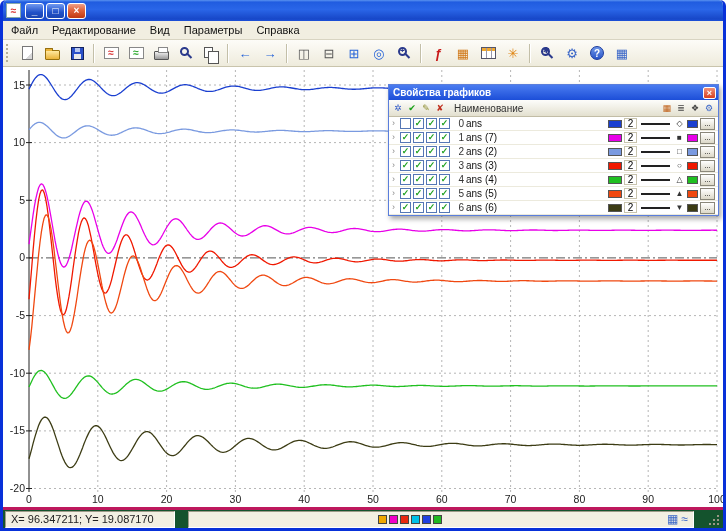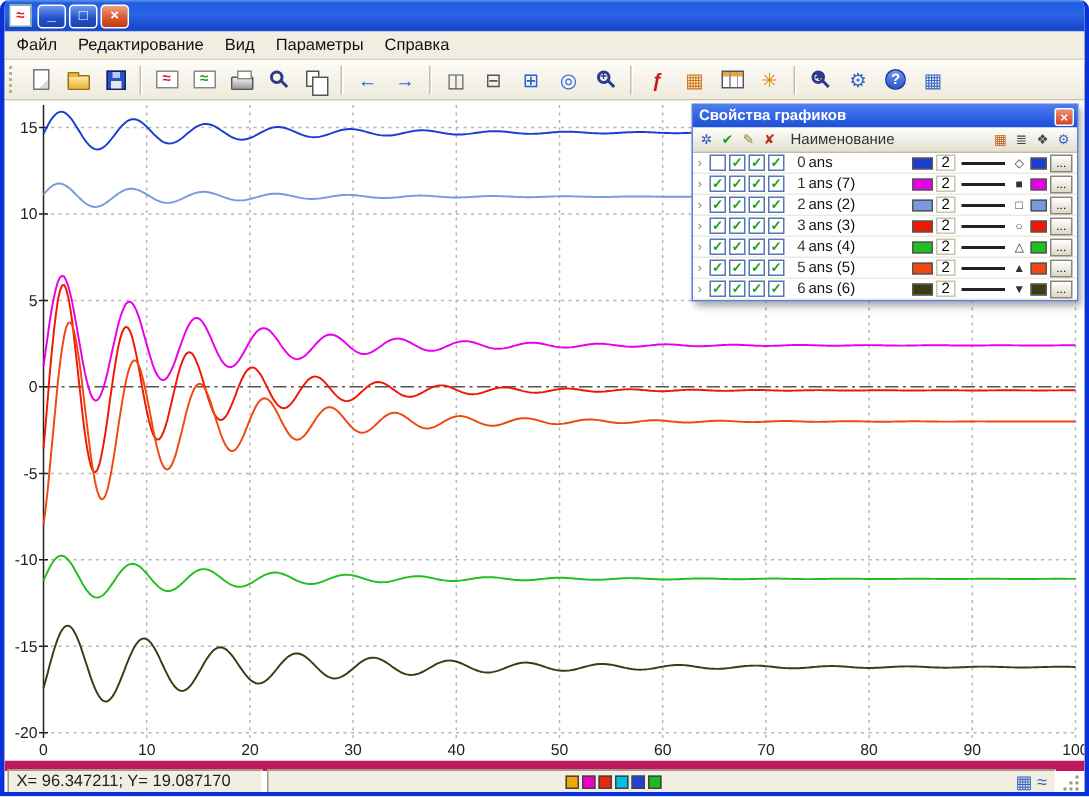--- a/index.html
+++ b/index.html
@@ -61,21 +61,21 @@
            font-weight:bold;font-size:10px;line-height:14px;text-align:center;border:1px solid #1a3a9c}
   .g-fx{font-style:italic;font-weight:bold}
   
   .chartwrap{position:relative;flex:1;background:#fff}
   #chart-svg{display:block}
   #chart-svg .grid{stroke:#b6b6b6;stroke-width:1;stroke-dasharray:2 3}
   #chart-svg .zline{stroke:#555;stroke-width:1;stroke-dasharray:9 3 2 3}
   #chart-svg .axis{stroke:#222;stroke-width:1}
   #chart-svg text{fill:#222;font-size:10.5px;font-family:"Liberation Sans",sans-serif}
   
-  .panel{position:absolute;top:2px;right:4px;width:258px;background:#f7f6f1;border:1px solid #5a7edc;
+  .panel{position:absolute;top:17px;right:4px;width:331px;background:#f7f6f1;border:1px solid #5a7edc;
          box-shadow:2px 3px 5px rgba(0,0,0,.35);font-size:10px}
   .ptitle{height:15px;background:linear-gradient(180deg,#4a7cf0,#1c4ed8);color:#fff;font-weight:bold;
           display:flex;align-items:center;justify-content:space-between;padding:0 2px 0 4px;font-size:10px}
   .pclose{width:13px;height:12px;background:linear-gradient(#f09078,#d84020);border:1px solid #fff;
           border-radius:2px;color:#fff;text-align:center;line-height:10px;font-size:9px;font-weight:bold}
   .phead{height:17px;display:flex;align-items:center;gap:2px;padding:0 3px;
          background:linear-gradient(#fdfdfb,#e3e0cf);border-bottom:1px solid #c2bda6;color:#333}
   .phicon{width:12px;text-align:center;font-size:9px}
   .phlabel{flex:1;padding-left:6px}
   .prow{height:14px;display:flex;align-items:center;gap:2px;padding:0 3px;background:#fff;
@@ -86,22 +86,22 @@
   .pidx{width:12px;text-align:right;color:#333}
   .pname{width:60px;color:#111;white-space:nowrap}
   .psw{width:14px;height:8px;border:1px solid #555;margin-left:auto}
   .pwidth{width:13px;text-align:center;border:1px solid #c8c4ae;background:#fff;height:11px;line-height:10px}
   .pline{width:29px;height:0;border-top:2px solid #222;margin:0 2px}
   .pmk{width:11px;text-align:center;font-size:8px;color:#333;line-height:10px}
   .psw2{width:11px;height:8px;border:1px solid #555}
   .pmore{width:15px;height:12px;border:1px solid #8a877a;background:linear-gradient(#fff,#dcd8c8);
          font-size:8px;line-height:8px;text-align:center;padding:0}
   
-  .statusbar{height:21px;flex:0 0 21px;background:#ffffff;border-top:7px solid #be185d;display:flex;
-             align-items:center;gap:3px;padding:1px 2px;font-size:11px;color:#222}
+  .statusbar{height:21px;flex:0 0 21px;background:#14532d;border-top:3px solid #be185d;display:flex;
+             align-items:center;gap:13px;padding:1px 2px;font-size:11px;color:#222}
   .scell{height:17px;border:1px solid;border-color:#9d9a88 #fff #fff #9d9a88;display:flex;
          align-items:center;padding:0 5px;background:#f2efe2}
   .coords{width:170px;white-space:nowrap}
   .main{flex:1}
   .sspacer{flex:1.1}
   .sspacer2{flex:1.35}
   .swatches{display:flex;gap:2px;align-items:center}
   .ssw{width:9px;height:9px;border:1px solid #444;display:inline-block}
   .sicons{display:flex;gap:3px;align-items:center}
   .sticon{font-size:12px;line-height:1}

